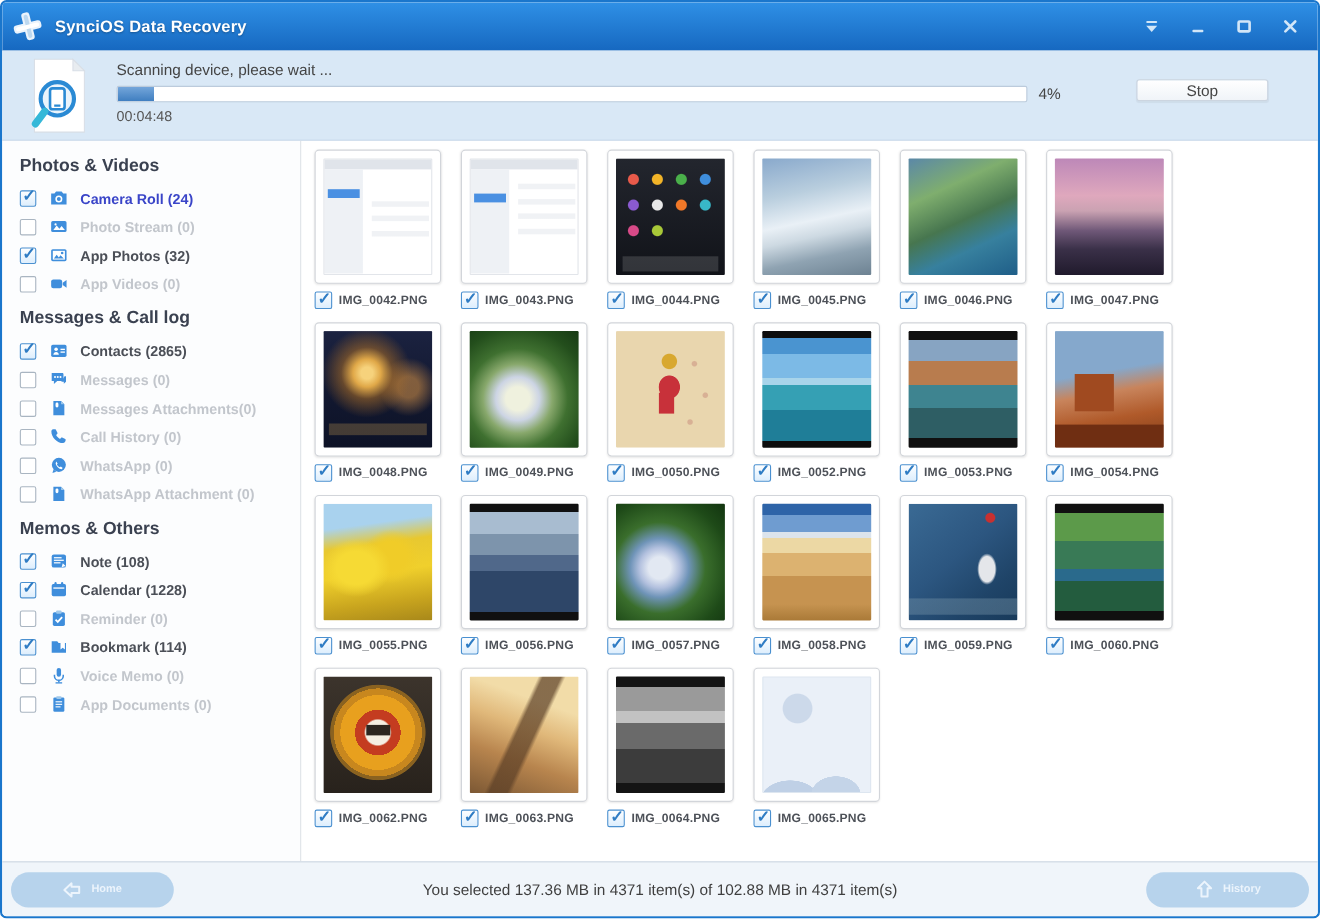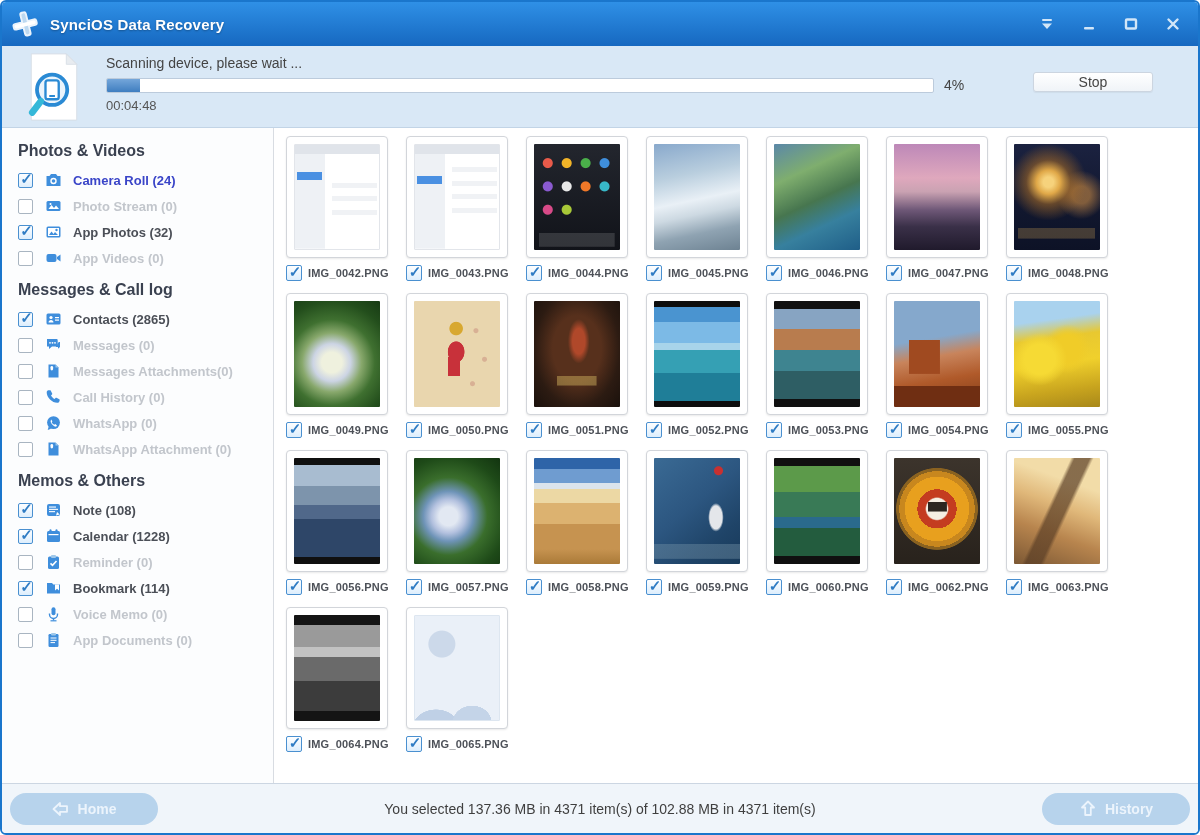--- a/index.html
+++ b/index.html
@@ -46,34 +46,34 @@
   .cb.checked::after{content:"✓";font-weight:bold;position:relative;top:-2px;left:1px;}
   .sb-ic{width:19px;height:16px;margin:0 9px 0 12px;flex:0 0 auto;}
   .sb-ic svg{width:17px;height:16px;display:block;}
   .sb-lb{font-size:13px;font-weight:bold;color:#4b4f57;white-space:nowrap;}
   .sb-item.sel .sb-lb{color:#3a45c8;}
   .sb-item.dis .sb-lb{color:#c2c6cc;}
 
   
   .grid{flex:1;padding:8px 0 0 12px;display:flex;flex-wrap:wrap;
     align-content:flex-start;overflow:hidden;background:#fff;}
-  .cell{width:102px;margin:0 18px 12px 0;}
+  .cell{width:115px;margin:0 18px 12px 0;}
   .card{height:122px;background:#fff;border:1px solid #d2d5da;border-radius:4px;
     box-shadow:0 1px 2px rgba(0,0,0,.09);padding:7px;cursor:pointer;}
   .ti{width:100%;height:100%;border-radius:1px;}
   .cap{display:flex;align-items:center;margin-top:7px;}
   .gcb{width:16px;height:16px;}
   .fname{font-size:11px;font-weight:bold;color:#4d5158;margin-left:6px;
     letter-spacing:.2px;white-space:nowrap;}
 
   
   .footer{height:50px;flex:0 0 auto;border-top:1px solid #ccd6e2;background:#f0f5fa;
     display:flex;align-items:center;}
   .pill{height:32px;border:none;border-radius:16px;background:#b7d3ec;color:#ecf4fc;
-    font-size:14px;font-weight:bold;display:flex;align-items:center;justify-content:center;
+    font-size:10px;font-weight:bold;display:flex;align-items:center;justify-content:center;
     gap:8px;cursor:pointer;font-family:inherit;}
   .pill svg{width:18px;height:18px;}
   .home{width:148px;margin-left:8px;}
   .recover{width:148px;margin-right:8px;}
   .fstatus{flex:1;text-align:center;font-size:14px;color:#3f3f3f;}
 
   
   .t-settings-1,.t-settings-2{border:1px solid #e2e5ea;}
   .t-settings-1{background:
     linear-gradient(#4a90e2,#4a90e2) 4% 28%/30% 8% no-repeat,
@@ -497,29 +497,20 @@
           <div class="card">
             <div class="ti t-cartoon-girl"></div>
           </div>
           <div class="cap">
             <span class="cb gcb checked"></span>
             <span class="fname">IMG_0050.PNG</span>
           </div>
         </div>
         <div class="cell">
           <div class="card">
-            <div class="ti t-pirates-poster"></div>
-          </div>
-          <div class="cap">
-            <span class="cb gcb checked"></span>
-            <span class="fname">IMG_0051.PNG</span>
-          </div>
-        </div>
-        <div class="cell">
-          <div class="card">
             <div class="ti t-harbor-city"></div>
           </div>
           <div class="cap">
             <span class="cb gcb checked"></span>
             <span class="fname">IMG_0052.PNG</span>
           </div>
         </div>
         <div class="cell">
           <div class="card">
             <div class="ti t-mountain-lake"></div>

